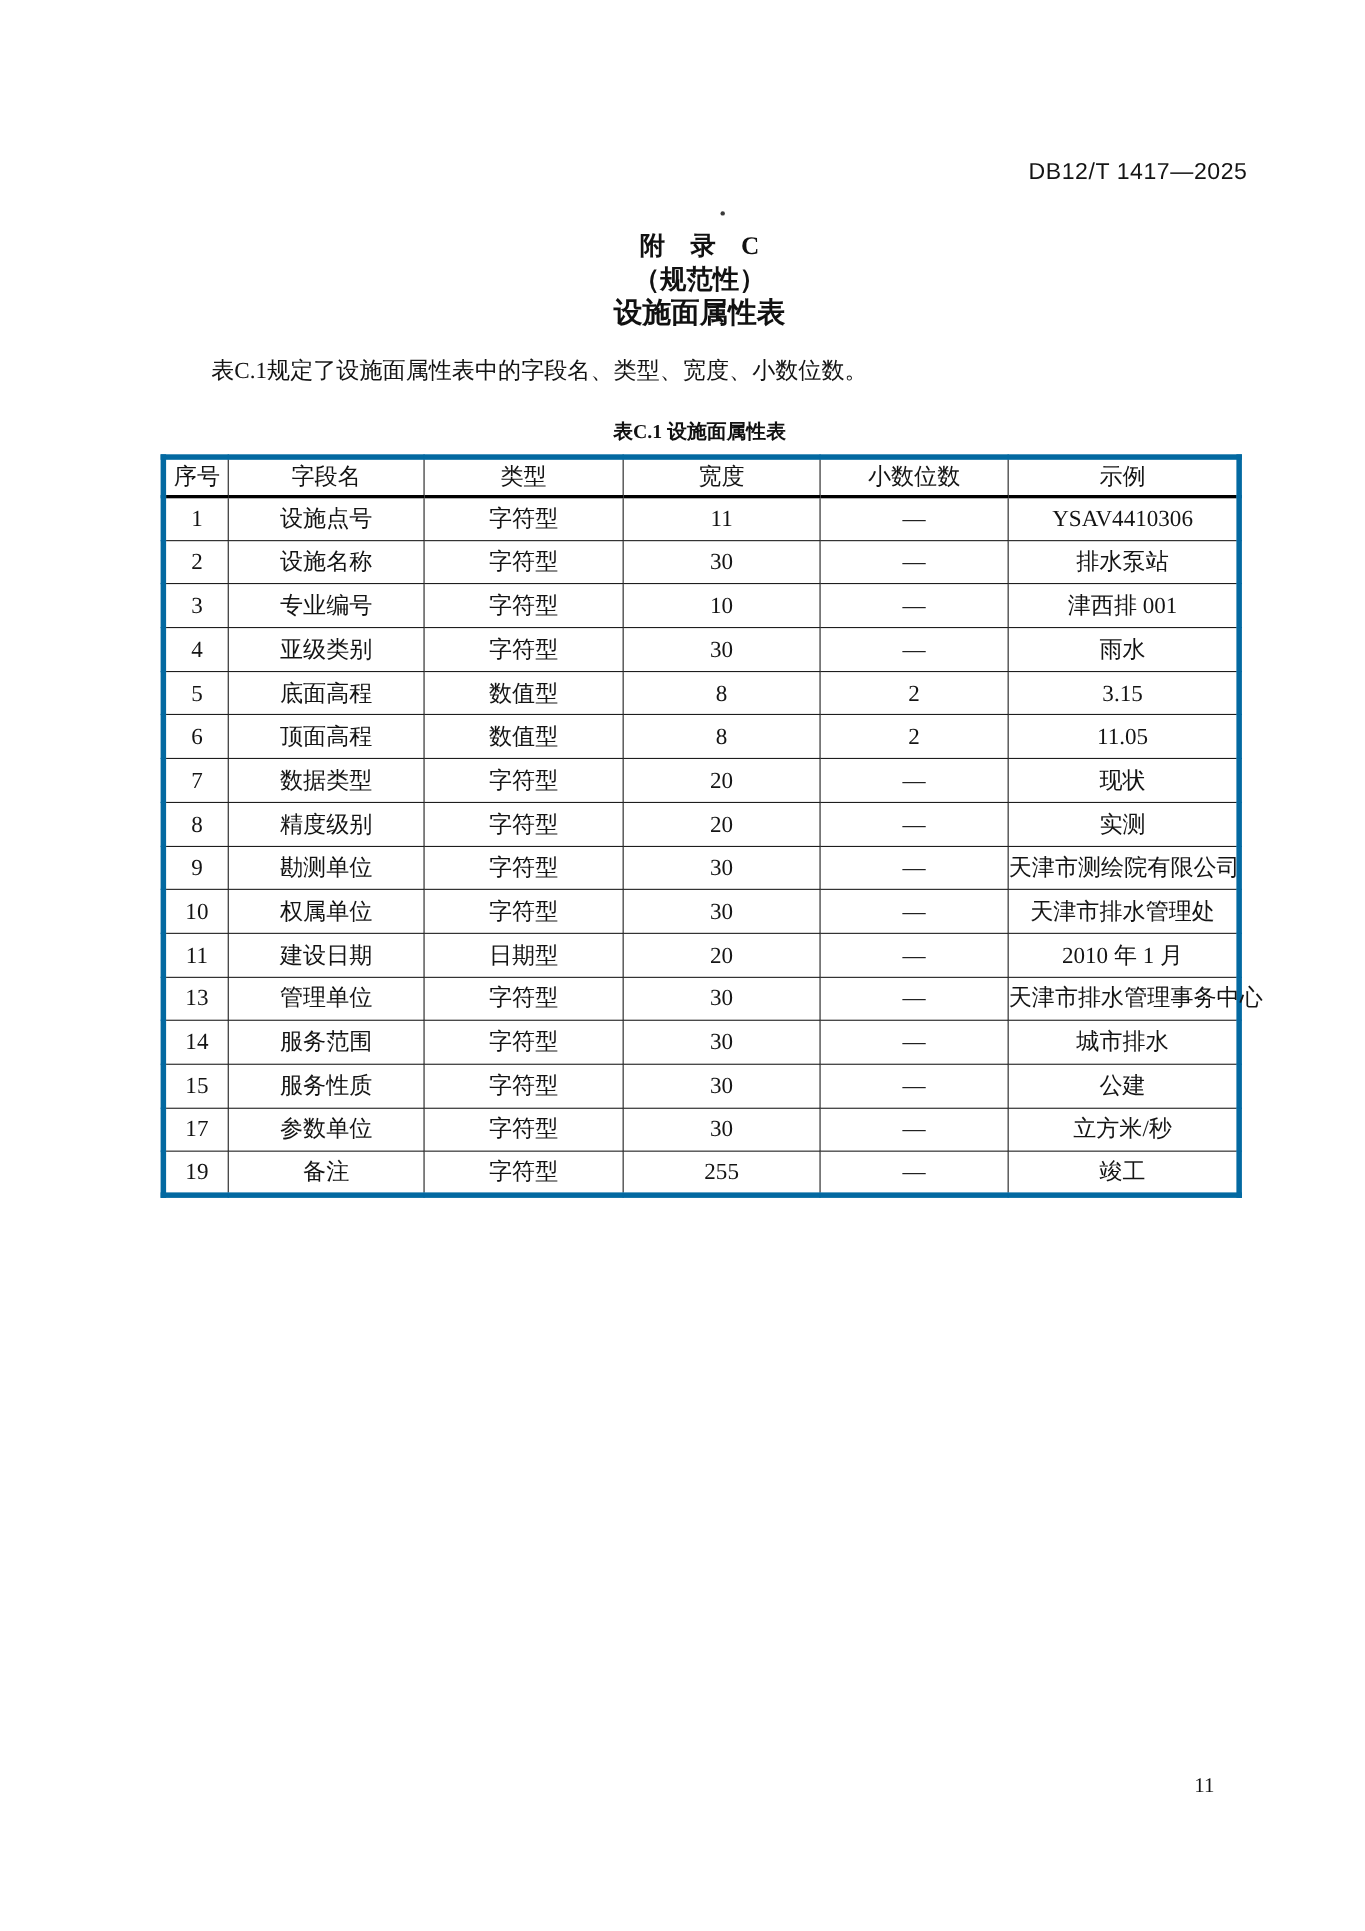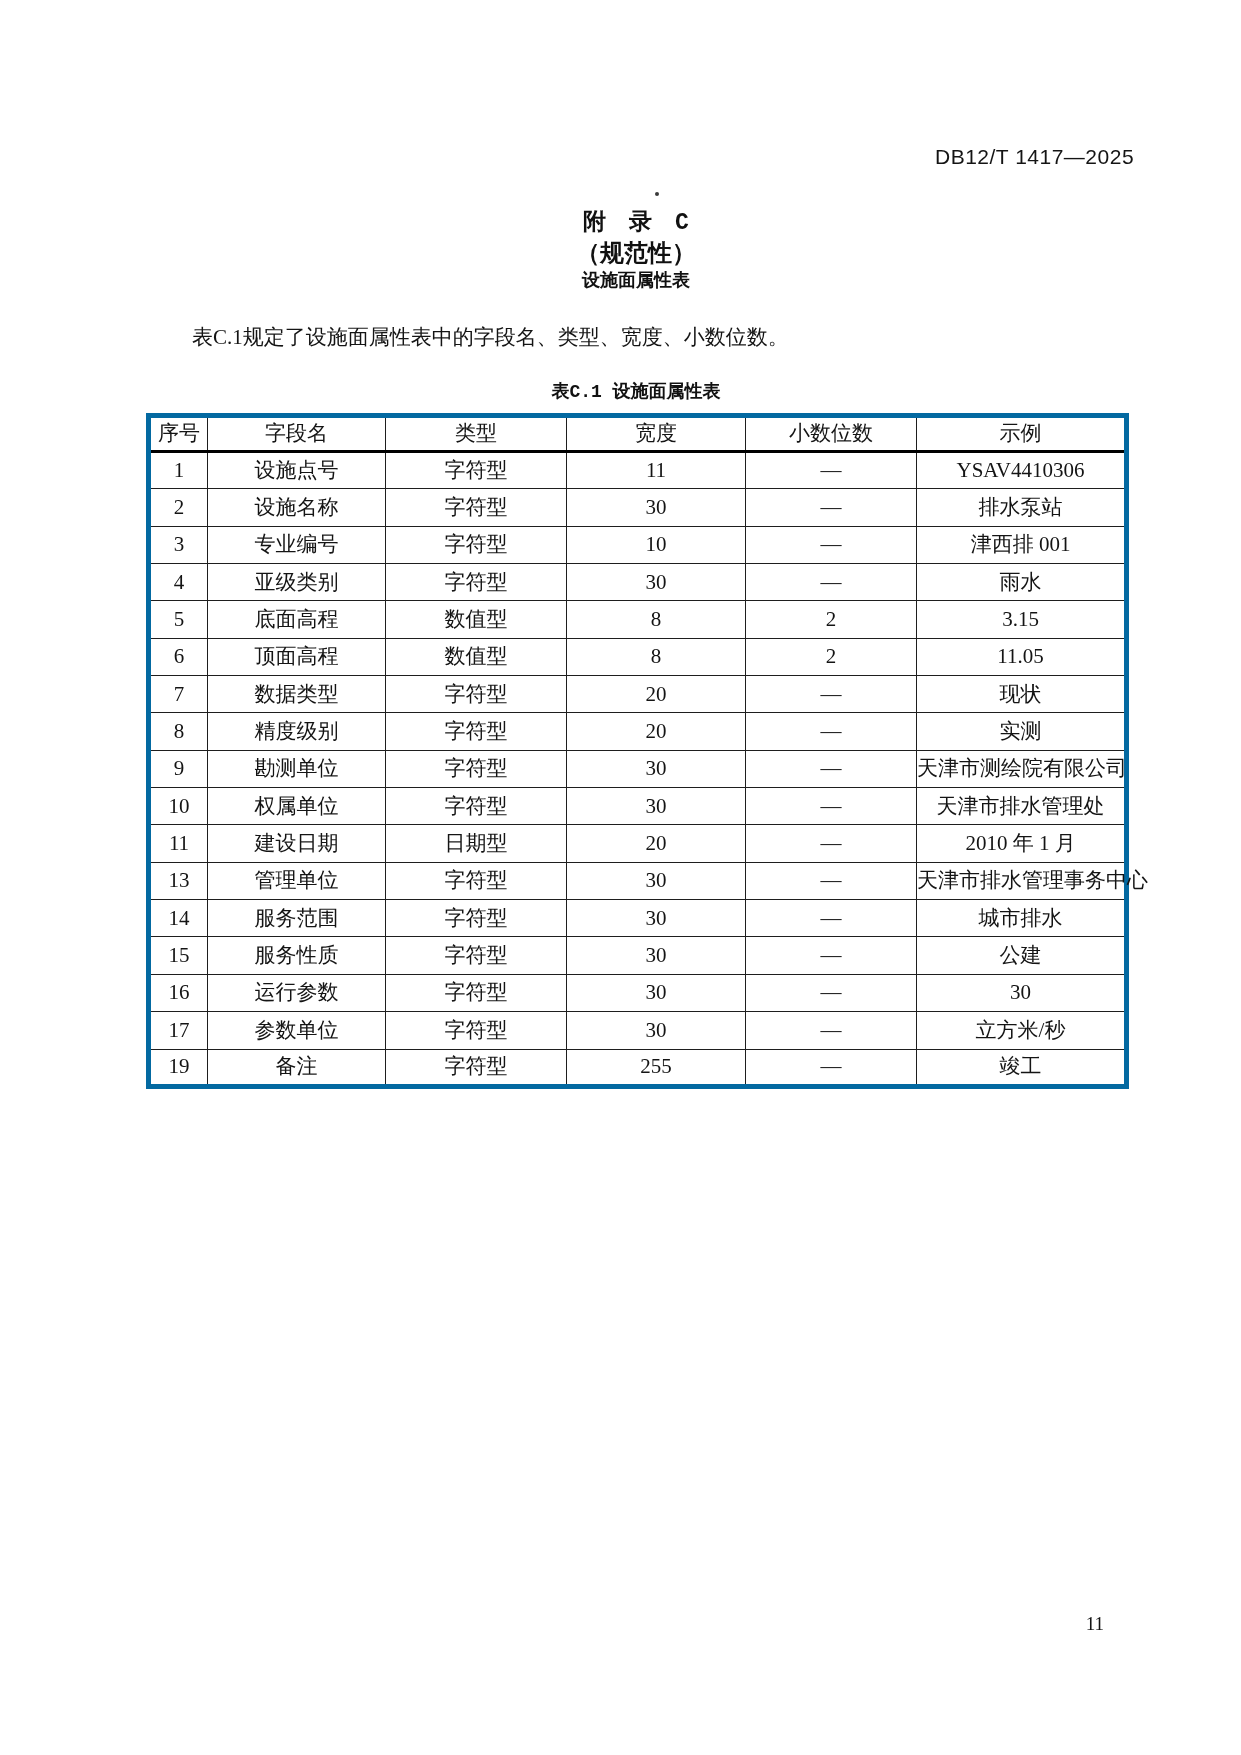--- a/index.html
+++ b/index.html
@@ -35,27 +35,27 @@
   }
   .centered-band {
     position: absolute;
     left: 147px;
     width: 978px;
     text-align: center;
     line-height: 1;
     white-space: nowrap;
   }
   .heading {
-    font-family: Liberation Mono, monospace;
+    font-family: Liberation Serif, serif;
     font-weight: bold;
     color: #111;
   }
   .title-1 { top: 212px; font-size: 23px; }
   .title-2 { top: 243px; font-size: 24px; }
-  .title-3 { top: 272px; font-size: 18px; }
+  .title-3 { top: 272px; font-size: 26px; }
   .intro {
     position: absolute;
     left: 192px;
     top: 324px;
     font-size: 21px;
     line-height: 1.25;
     white-space: nowrap;
   }
   .table-caption { top: 383px; font-size: 18px; }
   table.attr-table {
@@ -232,28 +232,20 @@
       </tr>
       <tr>
         <td>15</td>
         <td>服务性质</td>
         <td>字符型</td>
         <td>30</td>
         <td>—</td>
         <td>公建</td>
       </tr>
       <tr>
-        <td>16</td>
-        <td>运行参数</td>
-        <td>字符型</td>
-        <td>30</td>
-        <td>—</td>
-        <td>30</td>
-      </tr>
-      <tr>
         <td>17</td>
         <td>参数单位</td>
         <td>字符型</td>
         <td>30</td>
         <td>—</td>
         <td>立方米/秒</td>
       </tr>
       <tr>
         <td>19</td>
         <td>备注</td>

